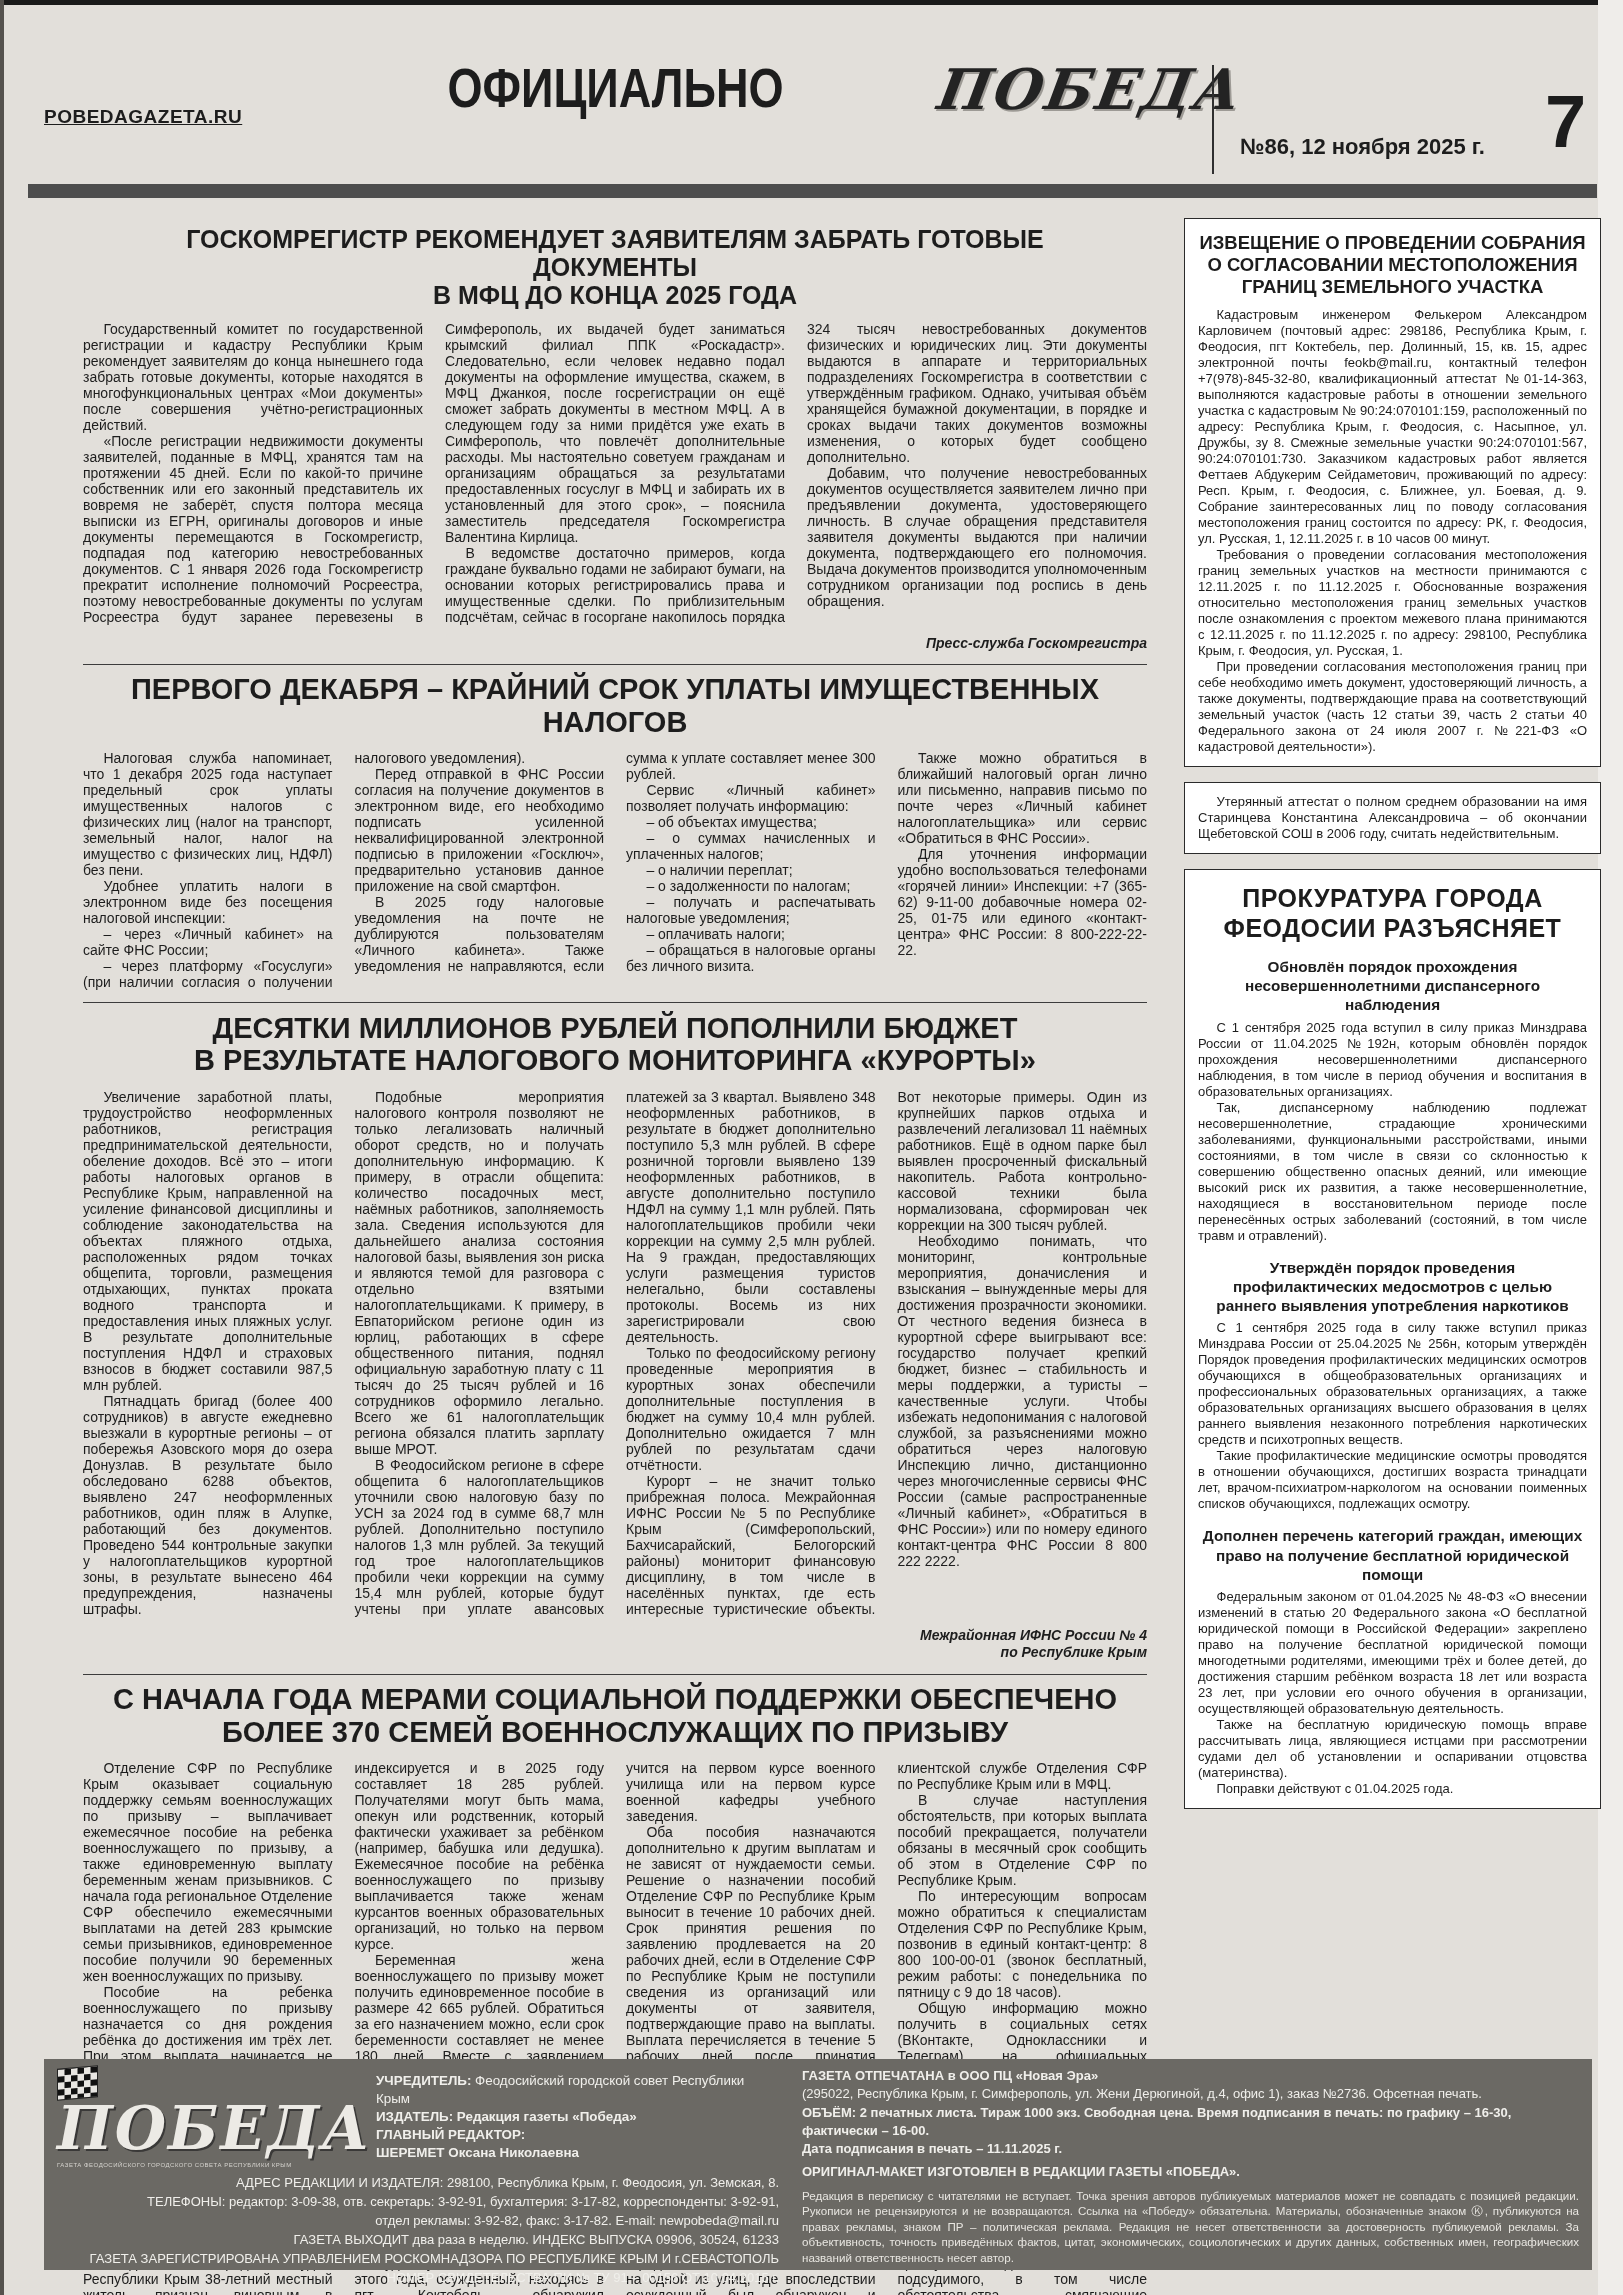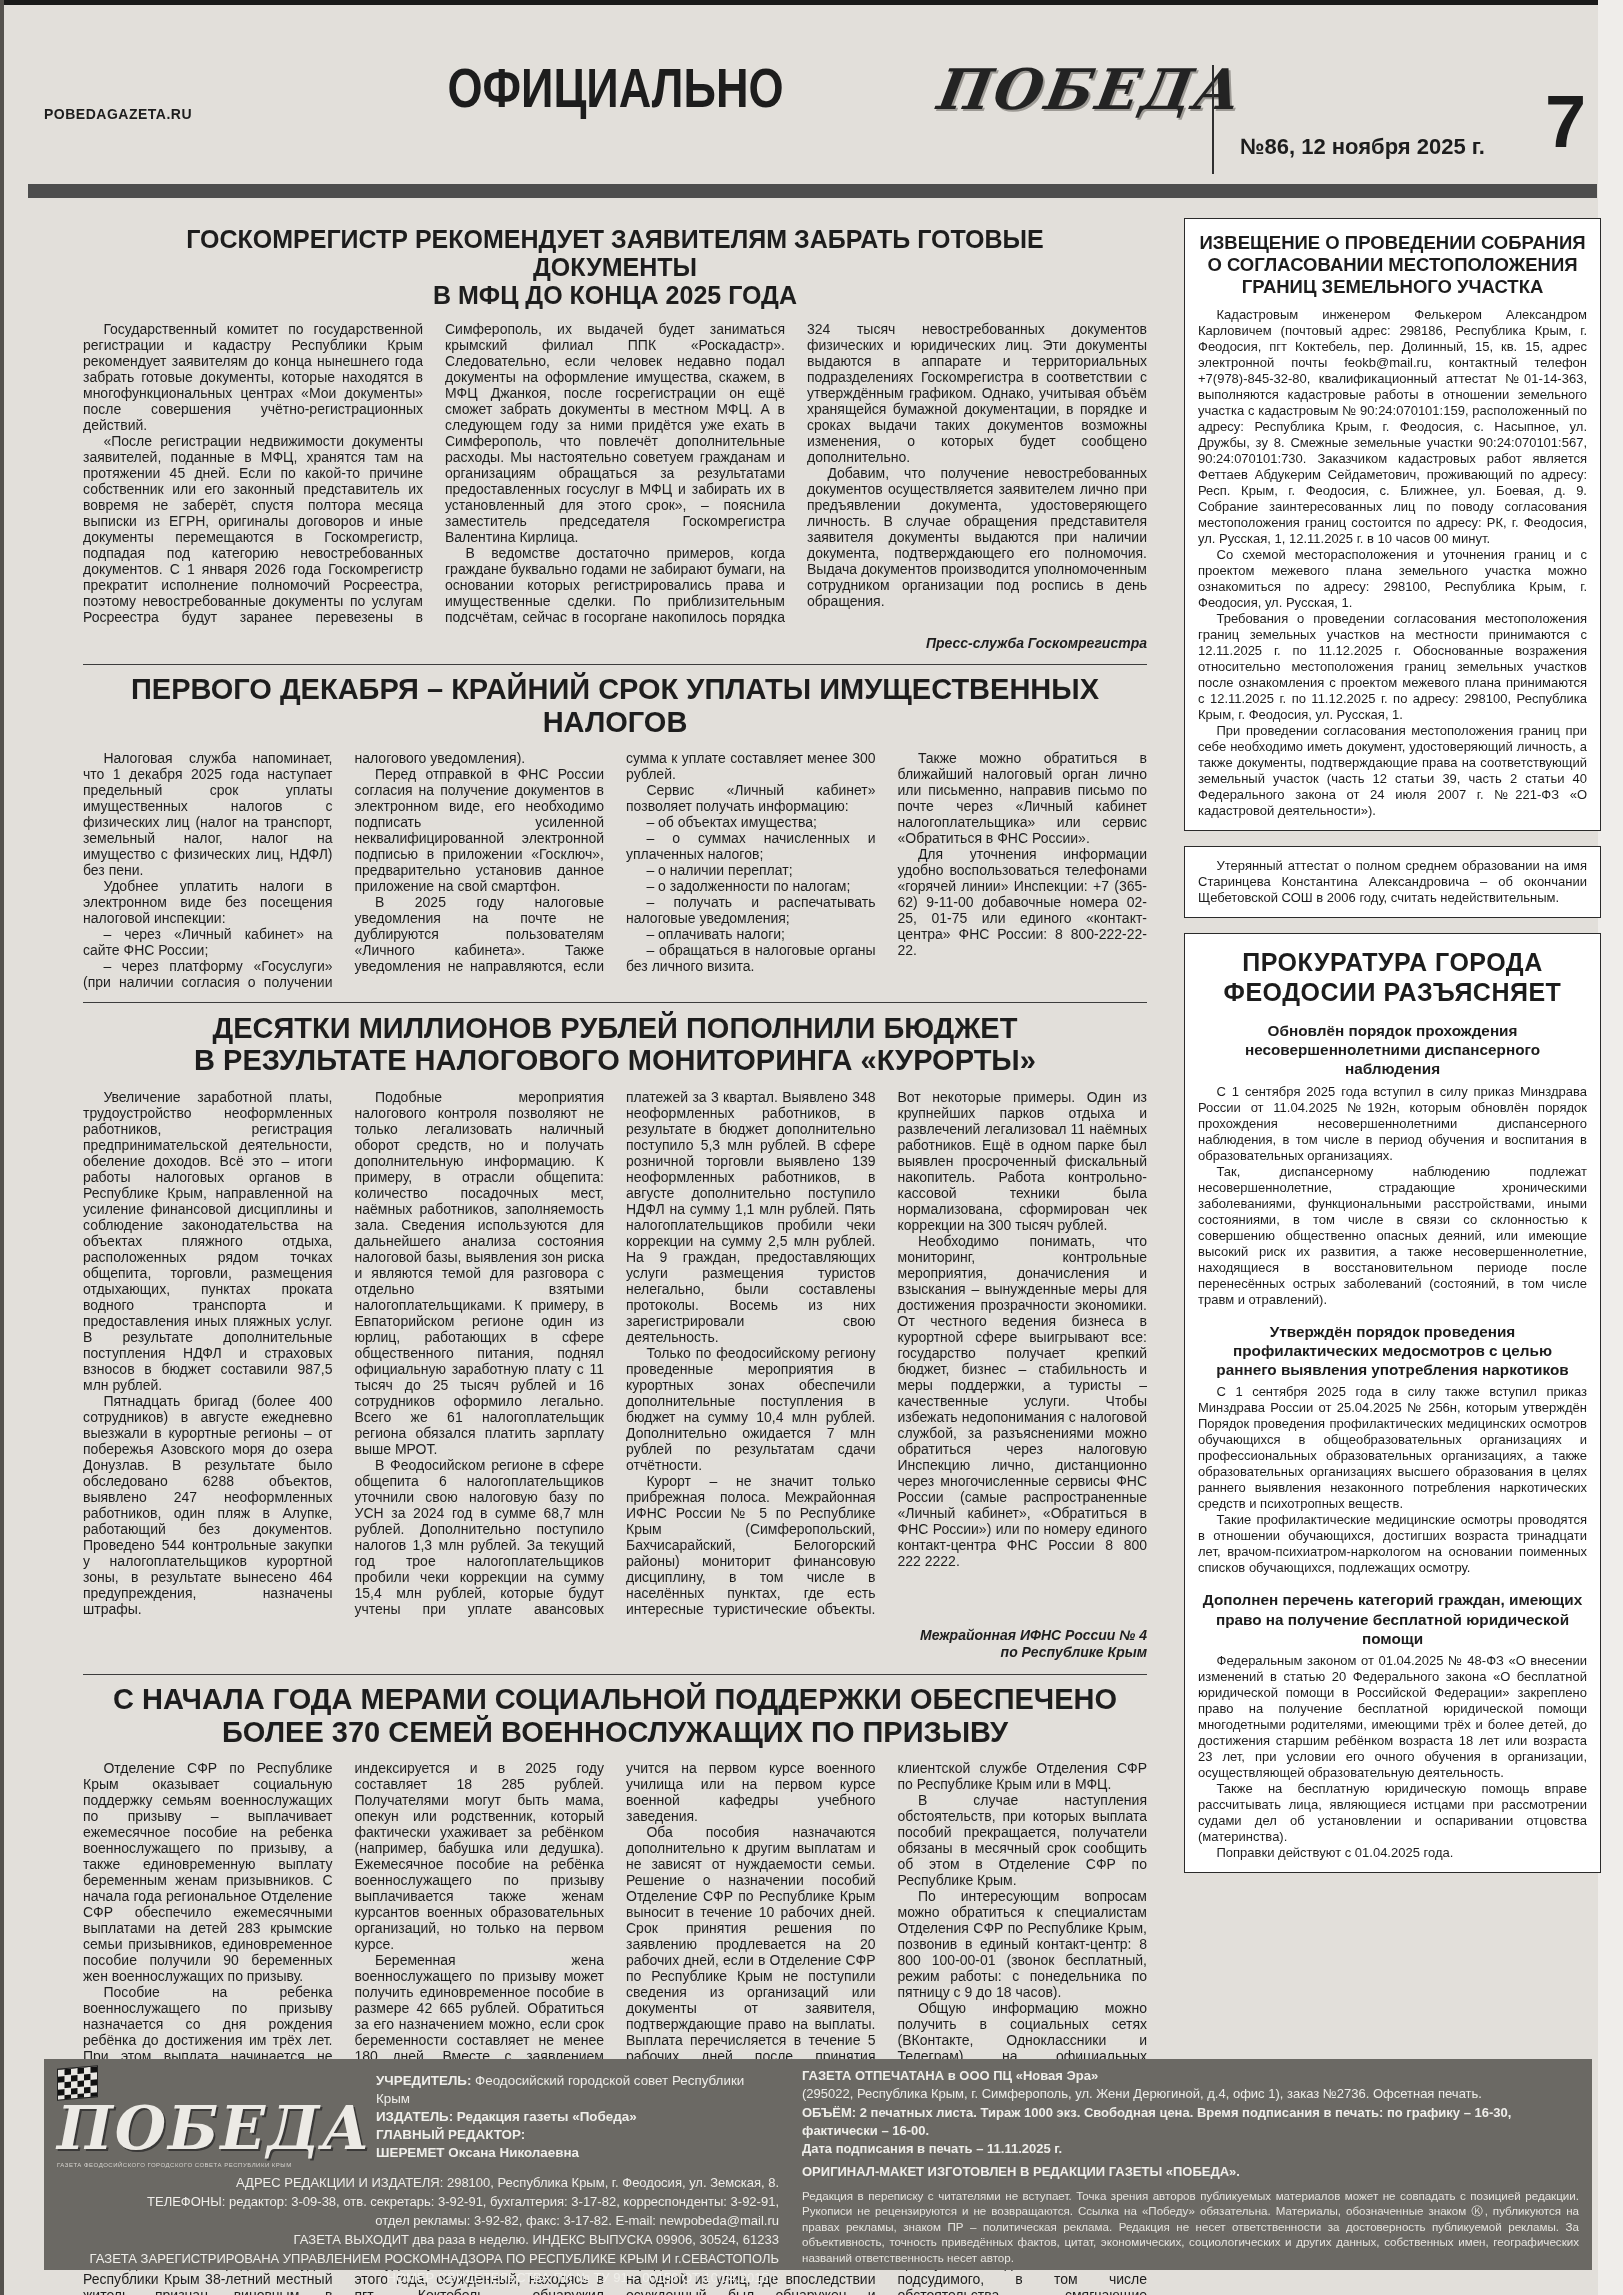--- a/index.html
+++ b/index.html
@@ -5,21 +5,21 @@
   html,body{margin:0;padding:0;background:#b9b6b0;}
   .page{position:relative;width:1623px;height:2295px;margin:0 auto;
         background:#e2dfda;color:#1d1d1d;
         font-family:"Liberation Sans","DejaVu Sans",sans-serif;overflow:hidden;}
   .page::before{content:"";position:absolute;left:0;top:0;width:100%;height:4.6px;background:#1a1a1a;}
   .page::after{content:"";position:absolute;left:0;top:0;width:3.7px;height:100%;background:#55524e;}
   .scan-right{position:absolute;right:0;top:0;width:25.5px;height:100%;background:#efedea;}
 
   
   header{position:absolute;left:0;top:0;width:100%;height:199px;}
-  .site-url{position:absolute;left:44px;top:106px;font-size:14px;font-weight:bold;letter-spacing:0.5px;}
+  .site-url{position:absolute;left:44px;top:106px;font-size:19px;font-weight:bold;letter-spacing:0.5px;text-decoration:underline;}
   .section-title{position:absolute;left:361px;top:56px;width:509px;text-align:center;
       font-size:55px;font-weight:800;letter-spacing:0;transform:scaleX(.82);transform-origin:center;}
   .logo-masthead{position:absolute;left:939px;top:56px;font-family:"DejaVu Serif","Liberation Serif",serif;
       font-size:56px;font-weight:bold;font-style:italic;transform:skewX(-10deg);
       letter-spacing:2.8px;color:#232323;text-shadow:2.3px 2.3px 0 #9d9a95;}
   .issue-divider{position:absolute;left:1212px;top:65px;width:2.3px;height:109px;background:#2f2f2f;}
   .issue-info{position:absolute;left:1240px;top:134px;font-size:22px;font-weight:bold;white-space:nowrap;}
   .page-number{position:absolute;left:1545px;top:79px;font-size:74px;font-weight:800;}
   .header-rule{position:absolute;left:28px;top:184px;width:1569px;height:14px;background:#4d4d4d;}
 
@@ -191,21 +191,20 @@
     <aside class="sidebar">
 
       <div class="box">
         <div class="box-title">
           <span>ИЗВЕЩЕНИЕ О ПРОВЕДЕНИИ СОБРАНИЯ</span><br>
           <span>О СОГЛАСОВАНИИ МЕСТОПОЛОЖЕНИЯ</span><br>
           <span>ГРАНИЦ ЗЕМЕЛЬНОГО УЧАСТКА</span>
         </div>
         <div>
             <p>Кадастровым инженером Фелькером Александром Карловичем (почтовый адрес: 298186, Республика Крым, г. Феодосия, пгт Коктебель, пер. Долинный, 15, кв. 15, адрес электронной почты feokb@mail.ru, контактный телефон +7(978)-845-32-80, квалификационный аттестат №01-14-363, выполняются кадастровые работы в отношении земельного участка с кадастровым № 90:24:070101:159, расположенный по адресу: Республика Крым, г. Феодосия, с. Насыпное, ул. Дружбы, зу 8. Смежные земельные участки 90:24:070101:567, 90:24:070101:730. Заказчиком кадастровых работ является Феттаев Абдукерим Сейдаметович, проживающий по адресу: Респ. Крым, г. Феодосия, с. Ближнее, ул. Боевая, д. 9. Собрание заинтересованных лиц по поводу согласования местоположения границ состоится по адресу: РК, г. Феодосия, ул. Русская, 1, 12.11.2025 г. в 10 часов 00 минут.</p>
-            <p>Со схемой месторасположения и уточнения границ и с проектом межевого плана земельного участка можно ознакомиться по адресу: 298100, Республика Крым, г. Феодосия, ул. Русская, 1.</p>
             <p>Требования о проведении согласования местоположения границ земельных участков на местности принимаются с 12.11.2025 г. по 11.12.2025 г. Обоснованные возражения относительно местоположения границ земельных участков после ознакомления с проектом межевого плана принимаются с 12.11.2025 г. по 11.12.2025 г. по адресу: 298100, Республика Крым, г. Феодосия, ул. Русская, 1.</p>
             <p>При проведении согласования местоположения границ при себе необходимо иметь документ, удостоверяющий личность, а также документы, подтверждающие права на соответствующий земельный участок (часть 12 статьи 39, часть 2 статьи 40 Федерального закона от 24 июля 2007 г. №221-ФЗ «О кадастровой деятельности»).</p>
           </div>
       </div>
 
       <div class="box attestat-box">
         <p>Утерянный аттестат о полном среднем образовании на имя Старинцева Константина Александровича – об окончании Щебетовской СОШ в 2006 году, считать недействительным.</p>
       </div>
 
       <div class="box">

